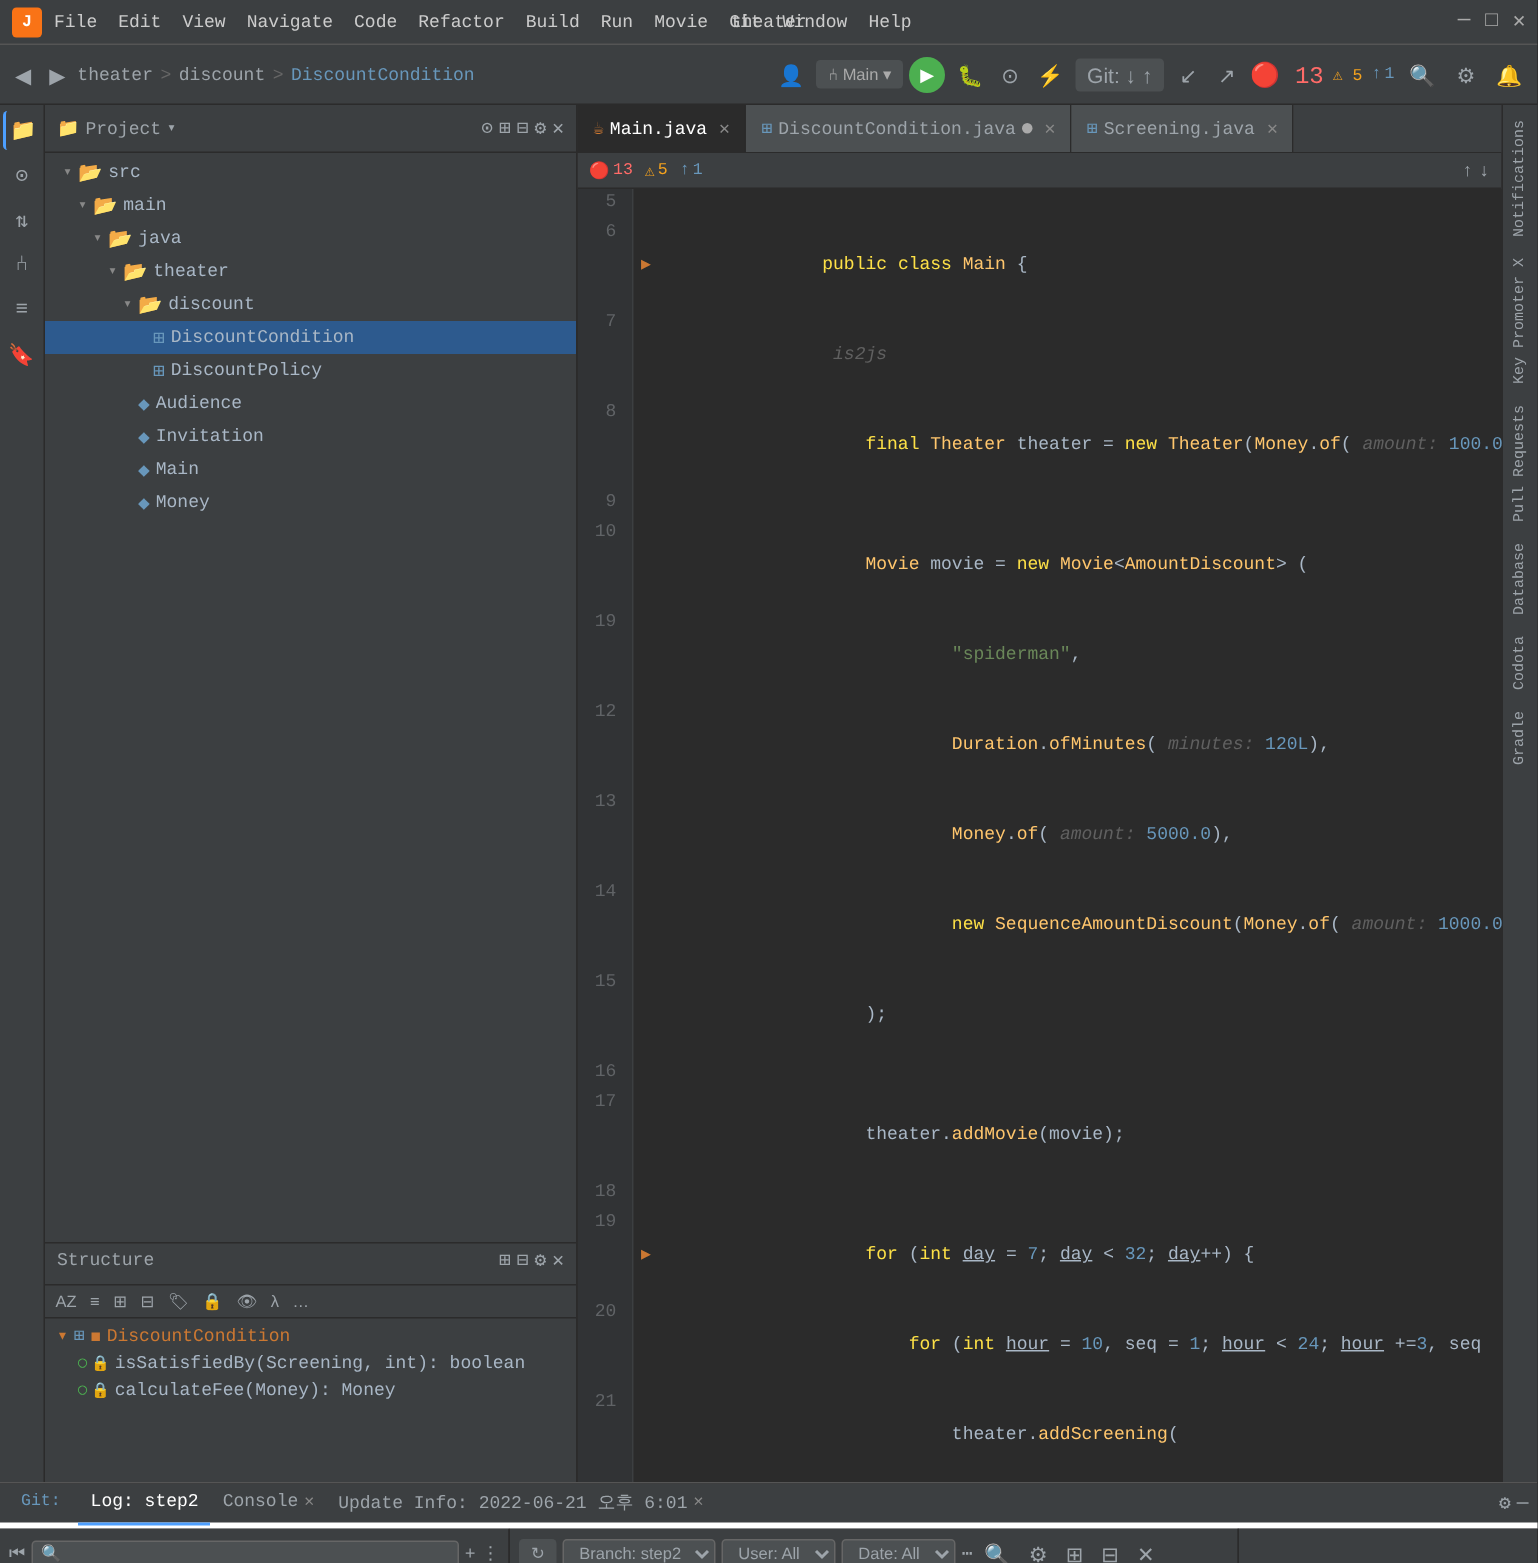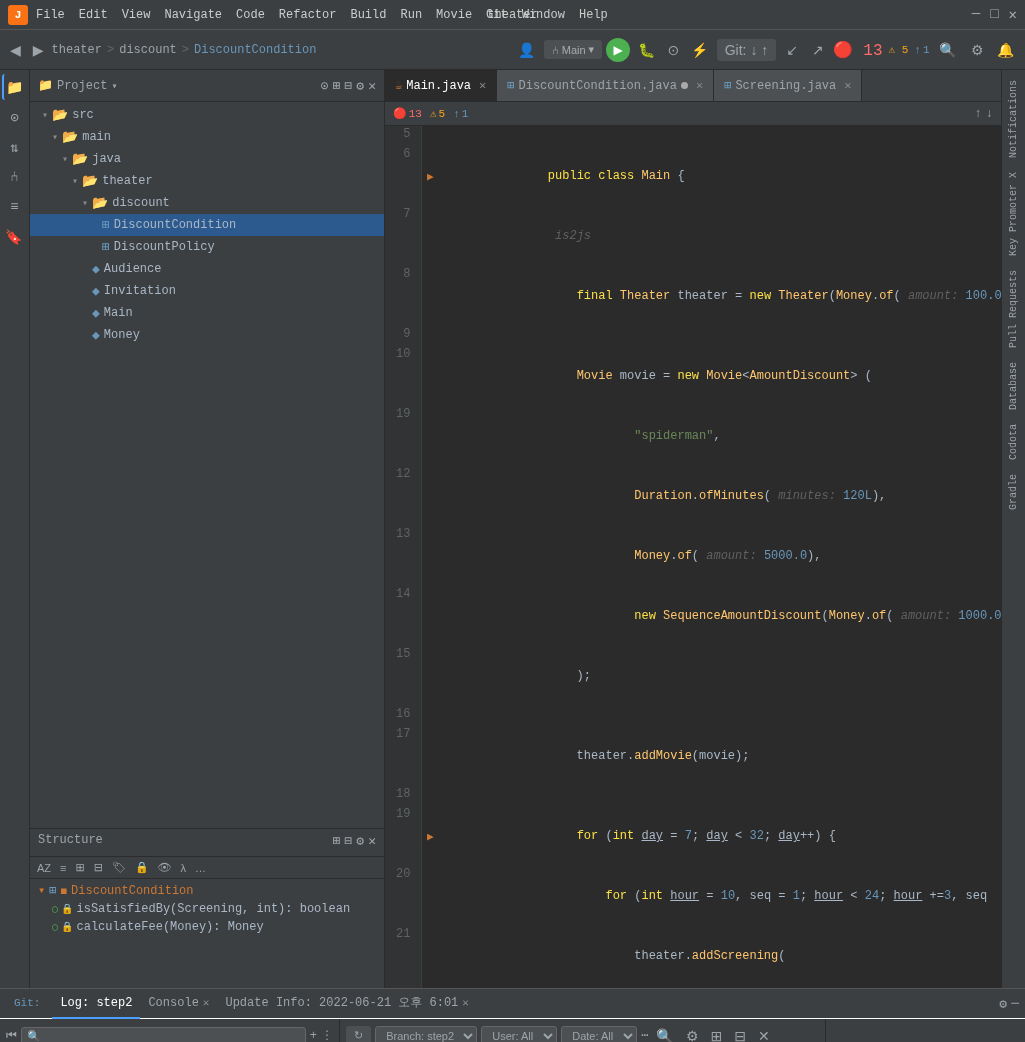--- a/index.html
+++ b/index.html
@@ -276,21 +276,21 @@
     #bottom-panel {
       height: 310px;
       background: #2b2b2b;
       border-top: 1px solid #555;
       display: flex;
       flex-direction: column;
     }
     #bottom-tabs {
       display: flex; align-items: center;
       background: #3c3f41; height: 30px;
-      border-bottom: 1px solid #ffffff;
+      border-bottom: 4px solid #ffffff;
       padding: 0 6px;
     }
     .bottom-tab {
       padding: 0 8px; height: 30px;
       display: flex; align-items: center;
       cursor: pointer; font-size: 12px; color: #9da4aa;
       border-bottom: 2px solid transparent;
     }
     .bottom-tab.active { color: #fff; border-bottom: 2px solid #4d9fff; }
     .bottom-tab .close-btn { margin-left: 4px; color: #888; font-size: 11px; cursor: pointer; }

